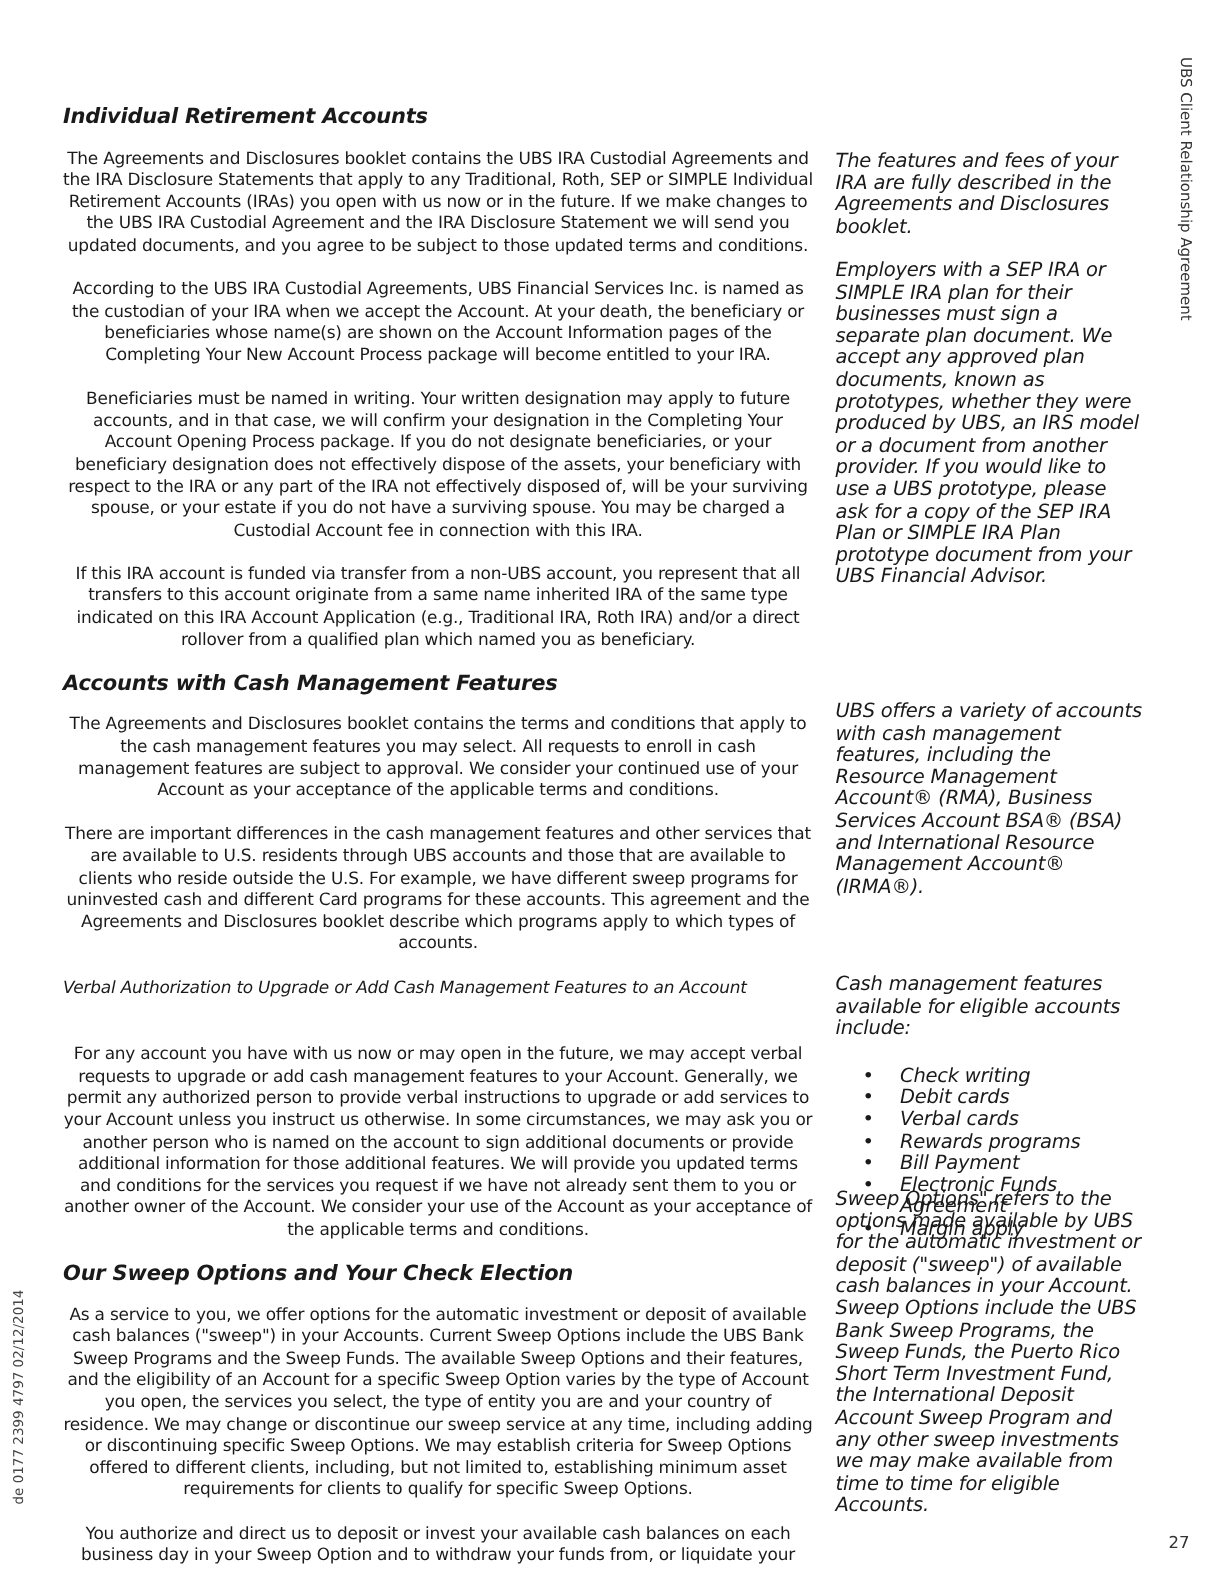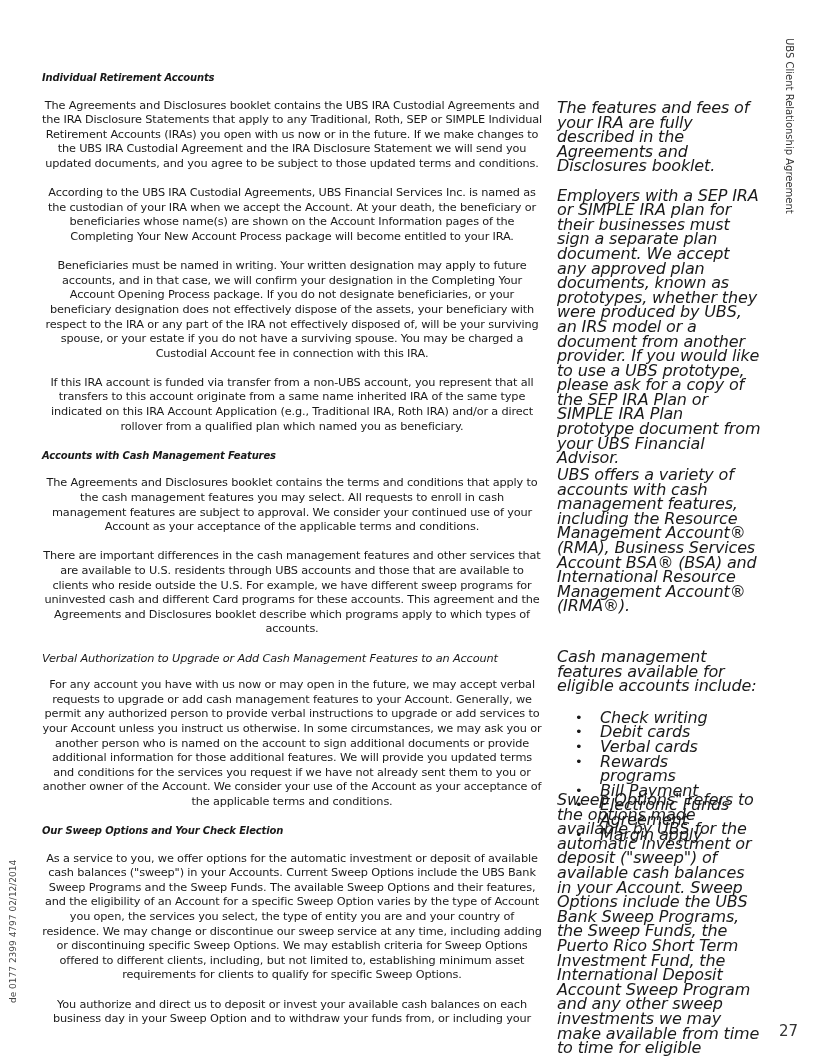--- a/index.html
+++ b/index.html
@@ -7,40 +7,40 @@
     width: 816px; height: 1056px; position: relative; overflow: hidden;
     font-family: "DejaVu Sans", "Liberation Sans", sans-serif;
     color: #1a1a1a;
   }
   .main {
     position: absolute; left: 42px; top: 71px; width: 500px;
     font-size: 11.3px; line-height: 14.6px; letter-spacing: -0.15px;
   }
   .side {
     position: absolute; left: 557px; width: 205px;
-    font-size: 16px; line-height: 14.6px; font-style: italic; letter-spacing: -0.15px;
+    font-size: 13px; line-height: 14.6px; font-style: italic; letter-spacing: -0.15px;
   }
-  .h { font-weight: bold; font-style: italic; font-size: 10px; margin: 0 0 13px 0; }
+  .h { font-weight: bold; font-style: italic; font-size: 14px; margin: 0 0 13px 0; }
   .p { margin: 0 0 14.6px 0; text-align: center; }
-  .sub { font-style: italic; margin: 0 0 12px 0; }
+  .sub { font-style: italic; margin: 0 0 30px 0; }
   .sp { margin: 0 0 14.6px 0; }
   ul.bul { list-style: none; margin: 17px; padding: 0; }
   ul.bul li { position: relative; padding-left: 26px; }
   ul.bul li::before { content: "\2022"; position: absolute; left: 1px; font-style: normal; font-size: 13px; }
   .vtitle {
     position: absolute; left: 783px; top: 38px;
     transform-origin: left top; transform: rotate(90deg) translateY(-12px);
     white-space: nowrap; font-size: 10px; color: #333;
   }
   .vcode {
     position: absolute; left: 8px; top: 1003px;
     transform-origin: left top; transform: rotate(-90deg);
     white-space: nowrap; font-size: 9px; color: #444;
   }
-  .pnum { position: absolute; left: 779px; top: 1022px; font-size: 15px; color: #333; }
+  .pnum { position: absolute; left: 779px; top: 1022px; font-size: 11px; color: #333; }
 </style>
 </head>
 <body>
 
 <div class="vtitle">UBS Client Relationship Agreement</div>
 
 <div class="main">
   <div class="h">Individual Retirement Accounts</div>
   <div class="p">The Agreements and Disclosures booklet contains the UBS IRA Custodial Agreements and the IRA Disclosure Statements that apply to any Traditional, Roth, SEP or SIMPLE Individual Retirement Accounts (IRAs) you open with us now or in the future. If we make changes to the UBS IRA Custodial Agreement and the IRA Disclosure Statement we will send you updated documents, and you agree to be subject to those updated terms and conditions.</div>
   <div class="p">According to the UBS IRA Custodial Agreements, UBS Financial Services Inc. is named as the custodian of your IRA when we accept the Account. At your death, the beneficiary or beneficiaries whose name(s) are shown on the Account Information pages of the Completing Your New Account Process package will become entitled to your IRA.</div>
@@ -48,21 +48,21 @@
   <div class="p">If this IRA account is funded via transfer from a non-UBS account, you represent that all transfers to this account originate from a same name inherited IRA of the same type indicated on this IRA Account Application (e.g., Traditional IRA, Roth IRA) and/or a direct rollover from a qualified plan which named you as beneficiary.</div>
 
   <div class="h">Accounts with Cash Management Features</div>
   <div class="p">The Agreements and Disclosures booklet contains the terms and conditions that apply to the cash management features you may select.  All requests to enroll in cash management features are subject to approval. We consider your continued use of your Account as your acceptance of the applicable terms and conditions.</div>
   <div class="p">There are important differences in the cash management features and other services that are available to U.S. residents through UBS accounts and those that are available to clients who reside outside the U.S. For example, we have different sweep programs for uninvested cash and different Card programs for these accounts. This agreement and the Agreements and Disclosures booklet describe which programs apply to which types of accounts.</div>
   <div class="sub">Verbal Authorization to Upgrade or Add Cash Management Features to an Account</div>
   <div class="p">For any account you have with us now or may open in the future, we may accept verbal requests to upgrade or add cash management features to your Account. Generally, we permit any authorized person to provide verbal instructions to upgrade or add services to your Account unless you instruct us otherwise. In some circumstances, we may ask you or another person who is named on the account to sign additional documents or provide additional information for those additional features. We will provide you updated terms and conditions for the services you request if we have not already sent them to you or another owner of the Account. We consider your use of the Account as your acceptance of the applicable terms and conditions.</div>
 
   <div class="h">Our Sweep Options and Your Check Election</div>
   <div class="p">As a service to you, we offer options for the automatic investment or deposit of available cash balances ("sweep") in your Accounts. Current Sweep Options include the UBS Bank Sweep Programs and the Sweep Funds. The available Sweep Options and their features, and the eligibility of an Account for a specific Sweep Option varies by the type of Account you open, the services you select, the type of entity you are and your country of residence. We may change or discontinue our sweep service at any time, including adding or discontinuing specific Sweep Options. We may establish criteria for Sweep Options offered to different clients, including, but not limited to, establishing minimum asset requirements for clients to qualify for specific Sweep Options.</div>
-  <div class="p">You authorize and direct us to deposit or invest your available cash balances on each business day in your Sweep Option and to withdraw your funds from, or including your</div>
+  <div class="p">You authorize and direct us to deposit or invest your available cash balances on each business day in your Sweep Option and to withdraw your funds from, or liquidate your</div>
 </div>
 
 <div class="side" style="top:101px;">
   <div class="sp">The features and fees of your IRA are fully described in the Agreements and Disclosures booklet.</div>
   <div class="sp">Employers with a SEP IRA or SIMPLE IRA plan for their businesses must sign a separate plan document. We accept any approved plan documents, known as prototypes, whether they were produced by UBS, an IRS model or a document from another provider. If you would like to use a UBS prototype, please ask for a copy of the SEP IRA Plan or SIMPLE IRA Plan prototype document from your UBS Financial Advisor.</div>
 </div>
 
 <div class="side" style="top:468px;">UBS offers a variety of accounts with cash management features, including the Resource Management Account® (RMA), Business Services Account BSA® (BSA) and International Resource Management Account® (IRMA®).</div>
 
 <div class="side" style="top:650px;">

